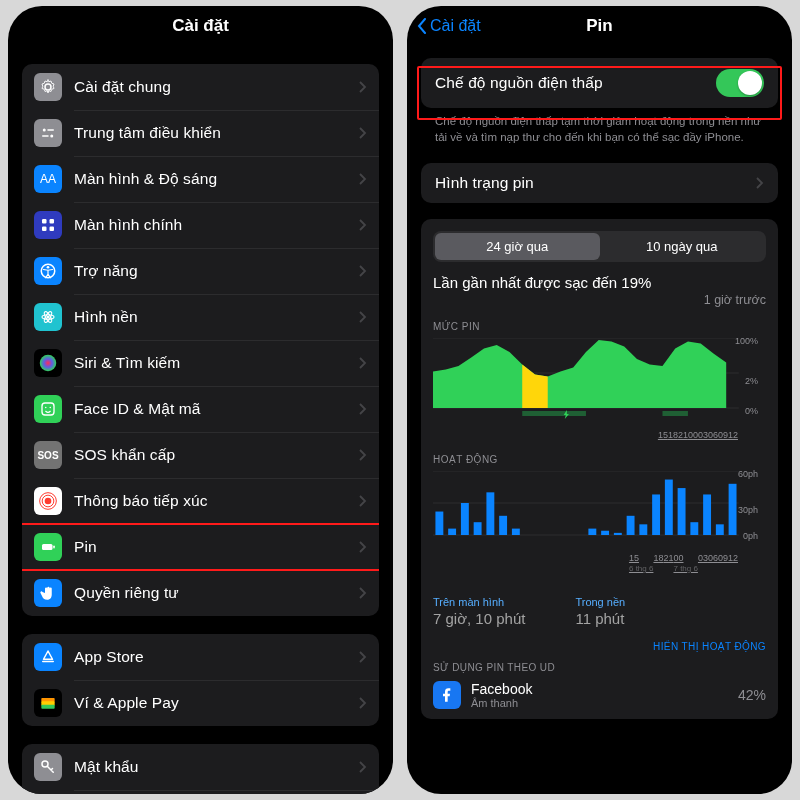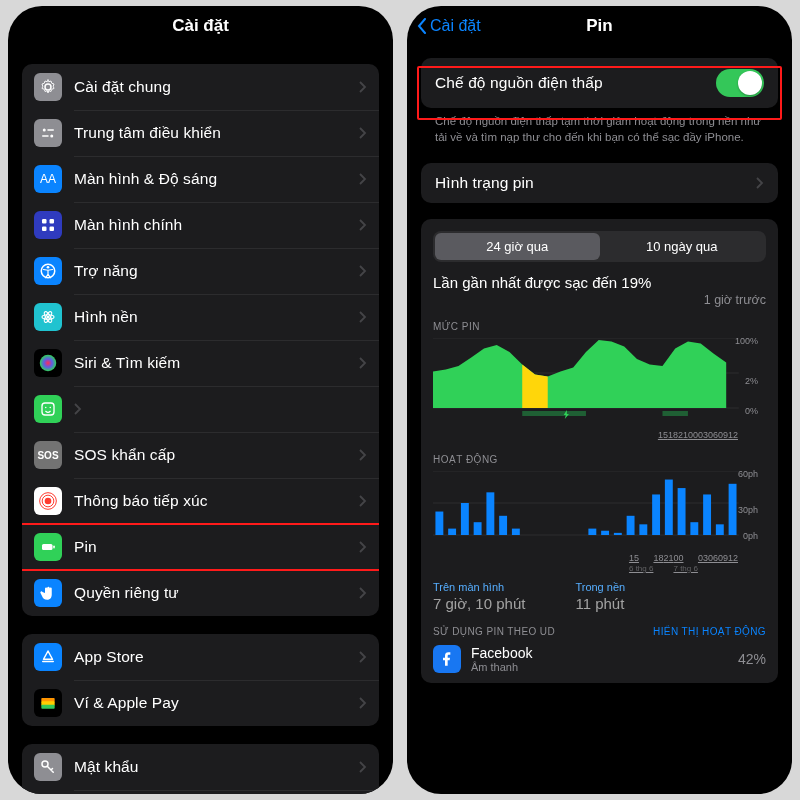--- a/index.html
+++ b/index.html
@@ -27,25 +27,25 @@
   .seg div{flex:1;text-align:center;font-size:13px;padding:6px 0;color:#fff;border-radius:6px;}
   .seg .on{background:#5a5a5f;}
   .panel{background:#1c1c1e;border-radius:10px;margin-top:16px;padding:12px 12px 10px;}
   .smallcap{font-size:10px;letter-spacing:.5px;color:#8e8e93;text-transform:uppercase;margin-bottom:4px;}
   .subtext{font-size:12.5px;color:#8e8e93;}
   .white15{font-size:15px;color:#fff;}
   .chartwrap{position:relative;margin-top:6px;}
   .axis-r{position:absolute;right:8px;font-size:9px;color:#8e8e93;}
   .ticks{display:flex;justify-content:flex-end;font-size:9px;color:#8e8e93;padding-right:28px;text-decoration:underline;}
   .ticks span.sub{font-size:8px;color:#636366;}
-  .usage{display:flex;gap:50px;margin-top:8px;}
+  .usage{display:flex;gap:50px;margin-top:23px;}
   .usage .col .h{font-size:11px;color:#56aeff;}
   .usage .col .v{font-size:15px;color:#a3a3a3;margin-top:2px;}
   .apphdr{display:flex;justify-content:space-between;font-size:10px;letter-spacing:.4px;margin-top:14px;}
-  .apphdr .l{color:#8e8e93;text-transform:uppercase;}
+  .apphdr .l{color:#8e8e93;text-transform:uppercase;margin-top:21px;}
   .apphdr .r{color:#0a84ff;text-transform:uppercase;}
   .apprw{display:flex;align-items:center;gap:10px;margin-top:8px;}
   .apprw .nm{font-size:14px;color:#fff;}
   .apprw .sb{font-size:11px;color:#8e8e93;}
   .apprw .pct{margin-left:auto;font-size:14px;color:#8e8e93;}
 </style>
 </head>
 <body>
 
 <div class="stage">
@@ -166,20 +166,21 @@
             <div class="iconbox" style="background: rgb(48, 209, 88);">
               <svg width="18" height="18" viewBox="0 0 24 24">
                 <g fill="#fff">
                   <rect x="4" y="4" width="16" height="16" rx="4" fill="none" stroke="#fff" stroke-width="1.8"></rect>
                   <circle cx="9" cy="10" r="1"></circle>
                   <circle cx="15" cy="10" r="1"></circle>
                   <path d="M9 15c1 1 2 1.5 3 1.5s2-.5 3-1.5" fill="none" stroke="#fff" stroke-width="1.5" stroke-linecap="round"></path>
                 </g>
               </svg>
             </div>
+            <div class="label">Face ID &amp; Mật mã</div>
             <svg class="chev" viewBox="0 0 8 12">
               <path d="M1 1l5 5-5 5" fill="none" stroke="#8e8e93" stroke-width="1.8"></path>
             </svg>
           </div>
           <div class="row">
             <div class="iconbox" style="background: #737373;">
               <div style="color:#fff;font-weight:800;font-size:10px">SOS</div>
             </div>
             <div class="label">SOS khẩn cấp</div>
             <svg class="chev" viewBox="0 0 8 12">

